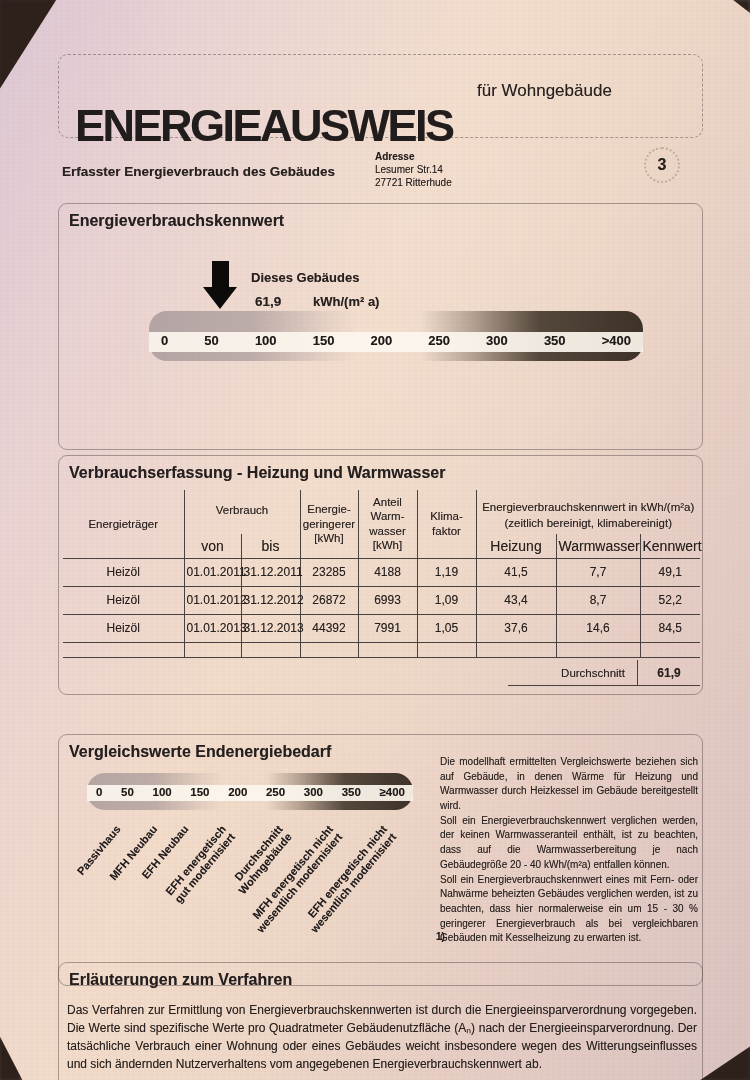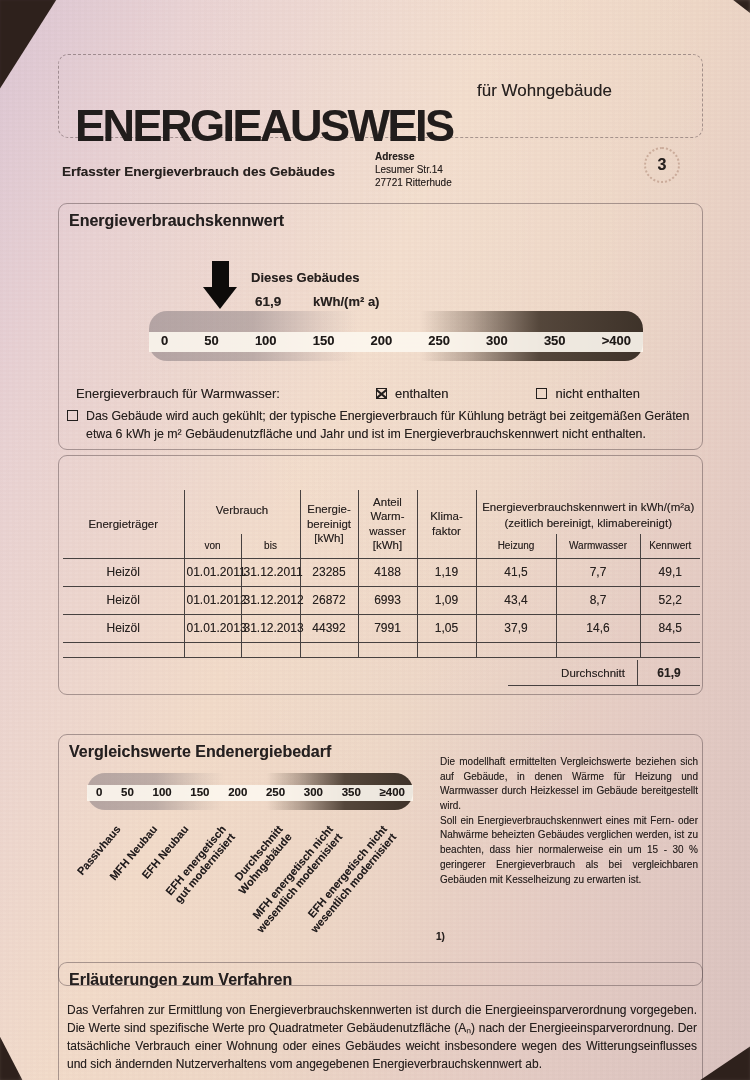--- a/index.html
+++ b/index.html
@@ -89,21 +89,21 @@
   .cool-row { position:absolute; left:8px; top:204px; width:625px; display:flex; }
   .cool-row .cbx { margin-top:2px; }
   .cool-row p { font-size:12.4px; line-height:1.45; }
 
   
   table.vt { position:absolute; left:4px; top:34px; width:637px; border-collapse:collapse; table-layout:fixed; }
   table.vt td { text-align:center; vertical-align:middle; font-size:11.5px; color:#26211f; padding:1px 2px; }
   table.vt .vr { border-right:1px solid #474140; }
   table.vt tr.h1 td { height:44px; vertical-align:middle; font-size:11.5px; }
   table.vt tr.h1 .multi { white-space:pre-line; line-height:1.25; }
-  table.vt tr.h2 td { height:24px; font-size:10px; }
+  table.vt tr.h2 td { height:24px; font-size:14px; }
   table.vt tr.dr td { border-top:1px solid #474140; height:28px; font-size:12px; }
   table.vt tr.er td { border-top:1px solid #474140; border-bottom:1px solid #474140; height:15px; }
   .grp { line-height:1.35; }
   .avg-row { position:absolute; left:4px; top:204px; width:637px; height:26px; display:flex; justify-content:flex-end; font-size:12px; }
   .avg-label { border-right:1px solid #474140; border-bottom:1px solid #474140; display:flex; align-items:center; justify-content:flex-end; padding-right:12px; width:130px; font-size:11.5px; }
   .avg-value { border-bottom:1px solid #474140; width:62px; display:flex; align-items:center; justify-content:center; font-weight:bold; }
 
   
   .rlabel { position:absolute; top:88px; font-size:11px; font-weight:bold; line-height:1.12;
     white-space:pre-line; text-align:right; transform:rotate(-50deg); transform-origin:100% 0; color:#1f1b1c; }
@@ -151,56 +151,44 @@
         <span>100</span>
         <span>150</span>
         <span>200</span>
         <span>250</span>
         <span>300</span>
         <span>350</span>
         <span>&gt;400</span>
       </div>
     </div>
 
-    <div class="ww-row">
-      <span>Energieverbrauch für Warmwasser:</span>
-      <span class="gap1"></span>
-      <span class="cbx checked"></span>
-      <span>enthalten</span>
-      <span class="gap2"></span>
-      <span class="cbx"></span>
-      <span>nicht enthalten</span>
-    </div>
-
-    <div class="cool-row">
-      <span class="cbx"></span>
-      <p>Das Gebäude wird auch gekühlt; der typische Energieverbrauch für Kühlung beträgt bei zeitgemäßen Geräten etwa 6 kWh je m² Gebäudenutzfläche und Jahr und ist im Energieverbrauchskennwert nicht enthalten.</p>
-    </div>
+
   </div>
 
   <div class="sec sec2">
+    <div class="sec-h">Verbrauchserfassung - Heizung und Warmwasser</div>
 
     <table class="vt">
       <colgroup>
         <col style="width:121px">
           <col style="width:57px">
           <col style="width:59px">
         <col style="width:58px">
           <col style="width:59px">
           <col style="width:59px">
         <col style="width:80px">
           <col style="width:84px">
           <col style="width:60px">
       </colgroup>
       <tbody>
           <tr class="h1">
         <td class="vr" rowspan="2">Energieträger</td>
         <td class="vr" colspan="2" style="vertical-align:top; padding-top:14px;">Verbrauch</td>
         <td class="vr multi" rowspan="2">Energie-
-bereinigt
+geringerer
 [kWh]</td>
         <td class="vr multi" rowspan="2">Anteil
 Warm-
 wasser
 [kWh]</td>
         <td class="vr multi" rowspan="2">Klima-
 faktor</td>
         <td colspan="3" style="vertical-align:top; padding-top:10px;">
           <div class="grp">Energieverbrauchskennwert in kWh/(m²a)</div>
           <div class="grp">(zeitlich bereinigt, klimabereinigt)</div>
@@ -235,21 +223,21 @@
         <td class="vr">8,7</td>
         <td>52,2</td>
       </tr>
       <tr class="dr">
         <td class="vr">Heizöl</td>
         <td class="vr">01.01.2013</td>
         <td class="vr">31.12.2013</td>
         <td class="vr">44392</td>
         <td class="vr">7991</td>
         <td class="vr">1,05</td>
-        <td class="vr">37,9</td>
+        <td class="vr">37,6</td>
         <td class="vr">14,6</td>
         <td>84,5</td>
       </tr>
       <tr class="er">
         <td class="vr"></td>
             <td class="vr"></td>
             <td class="vr"></td>
             <td class="vr"></td>
         <td class="vr"></td>
             <td class="vr"></td>
@@ -292,20 +280,21 @@
     <div class="rlabel" style="right:426px;">Durchschnitt
 Wohngebäude</div>
     <div class="rlabel" style="right:376px;">MFH energetisch nicht
 wesentlich modernisiert</div>
     <div class="rlabel" style="right:322px;">EFH energetisch nicht
 wesentlich modernisiert</div>
     <div class="fnote">1)</div>
 
     <div class="vg-text">
       <p>Die modellhaft ermittelten Vergleichswerte beziehen sich auf Gebäude, in denen Wärme für Heizung und Warmwasser durch Heizkessel im Gebäude bereitgestellt wird.</p>
+      <p>Soll ein Energieverbrauchskennwert verglichen werden, der keinen Warmwasseranteil enthält, ist zu beachten, dass auf die Warmwasserbereitung je nach Gebäudegröße 20 - 40 kWh/(m²a) entfallen können.</p>
       <p>Soll ein Energieverbrauchskennwert eines mit Fern- oder Nahwärme beheizten Gebäudes verglichen werden, ist zu beachten, dass hier normalerweise ein um 15 - 30 % geringerer Energieverbrauch als bei vergleichbaren Gebäuden mit Kesselheizung zu erwarten ist.</p>
     </div>
   </div>
 
   <div class="sec sec4">
     <div class="sec-h">Erläuterungen zum Verfahren</div>
     <div class="erl-body">Das Verfahren zur Ermittlung von Energieverbrauchskennwerten ist durch die Energieeinsparverordnung vorgegeben. Die Werte sind spezifische Werte pro Quadratmeter Gebäudenutzfläche (Aₙ) nach der Energieeinsparverordnung. Der tatsächliche Verbrauch einer Wohnung oder eines Gebäudes weicht insbesondere wegen des Witterungseinflusses und sich ändernden Nutzerverhaltens vom angegebenen Energieverbrauchskennwert ab.</div>
   </div>
 
   <div class="corner c-tl"></div>

